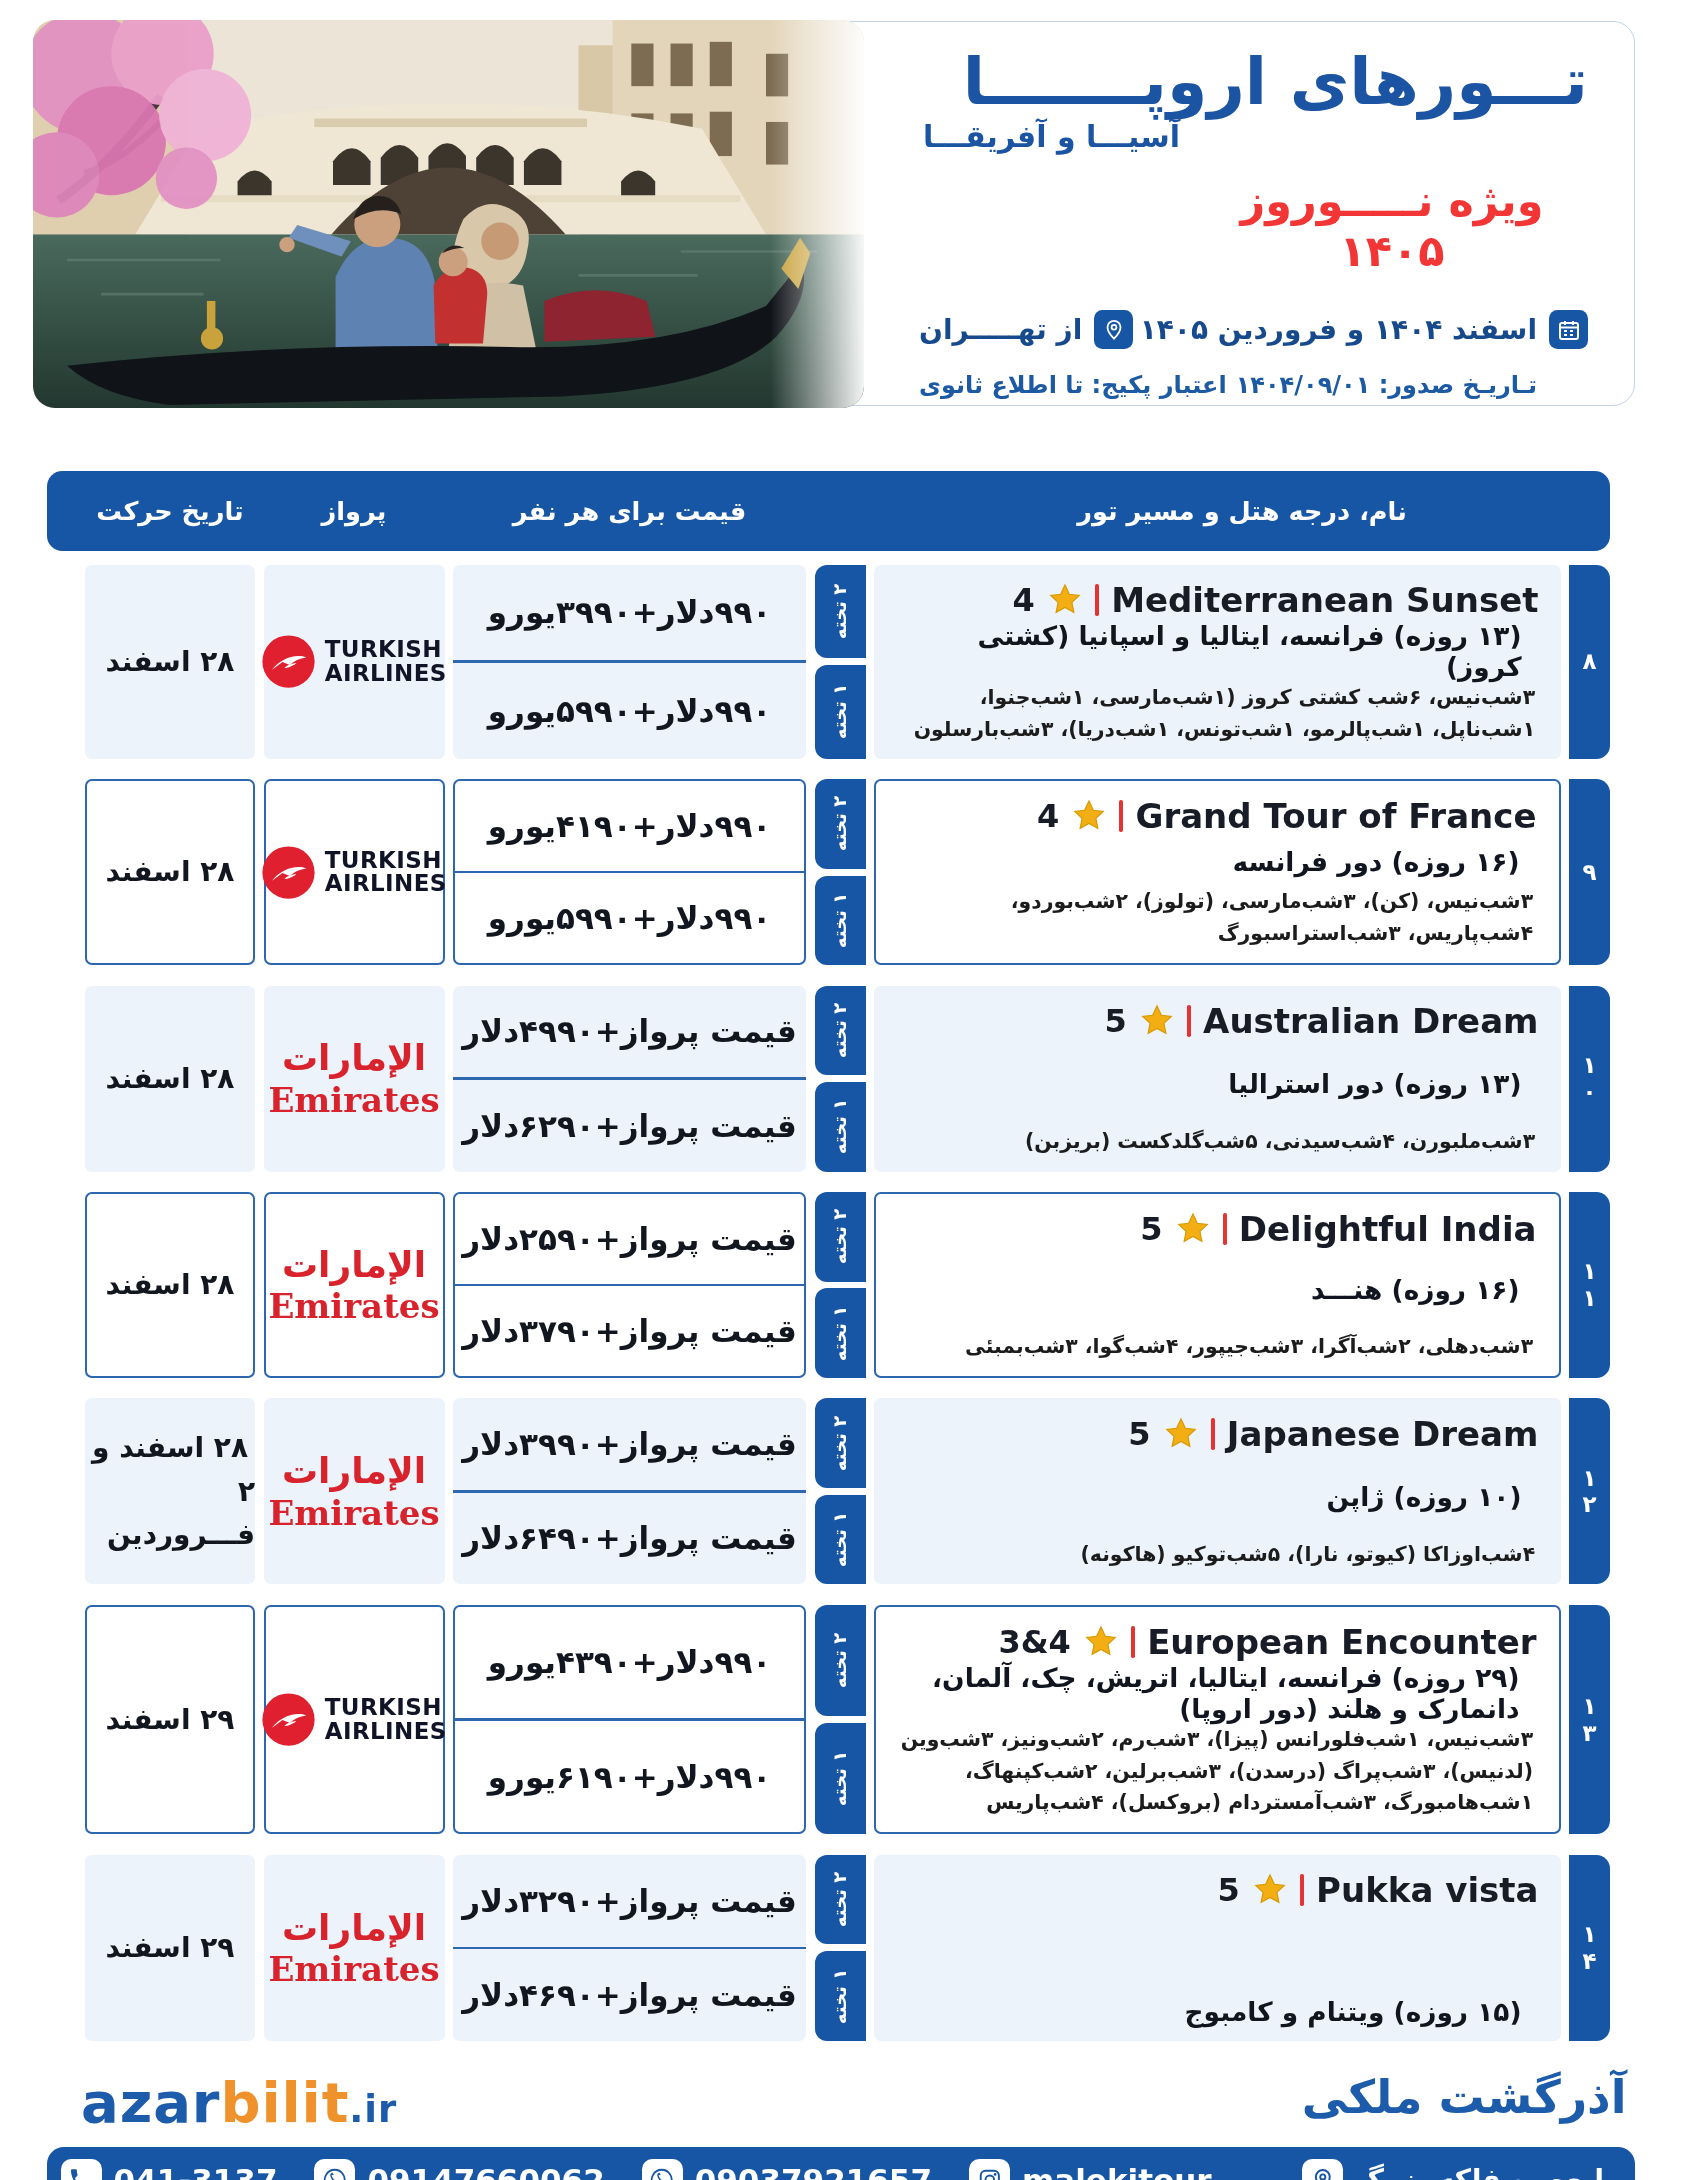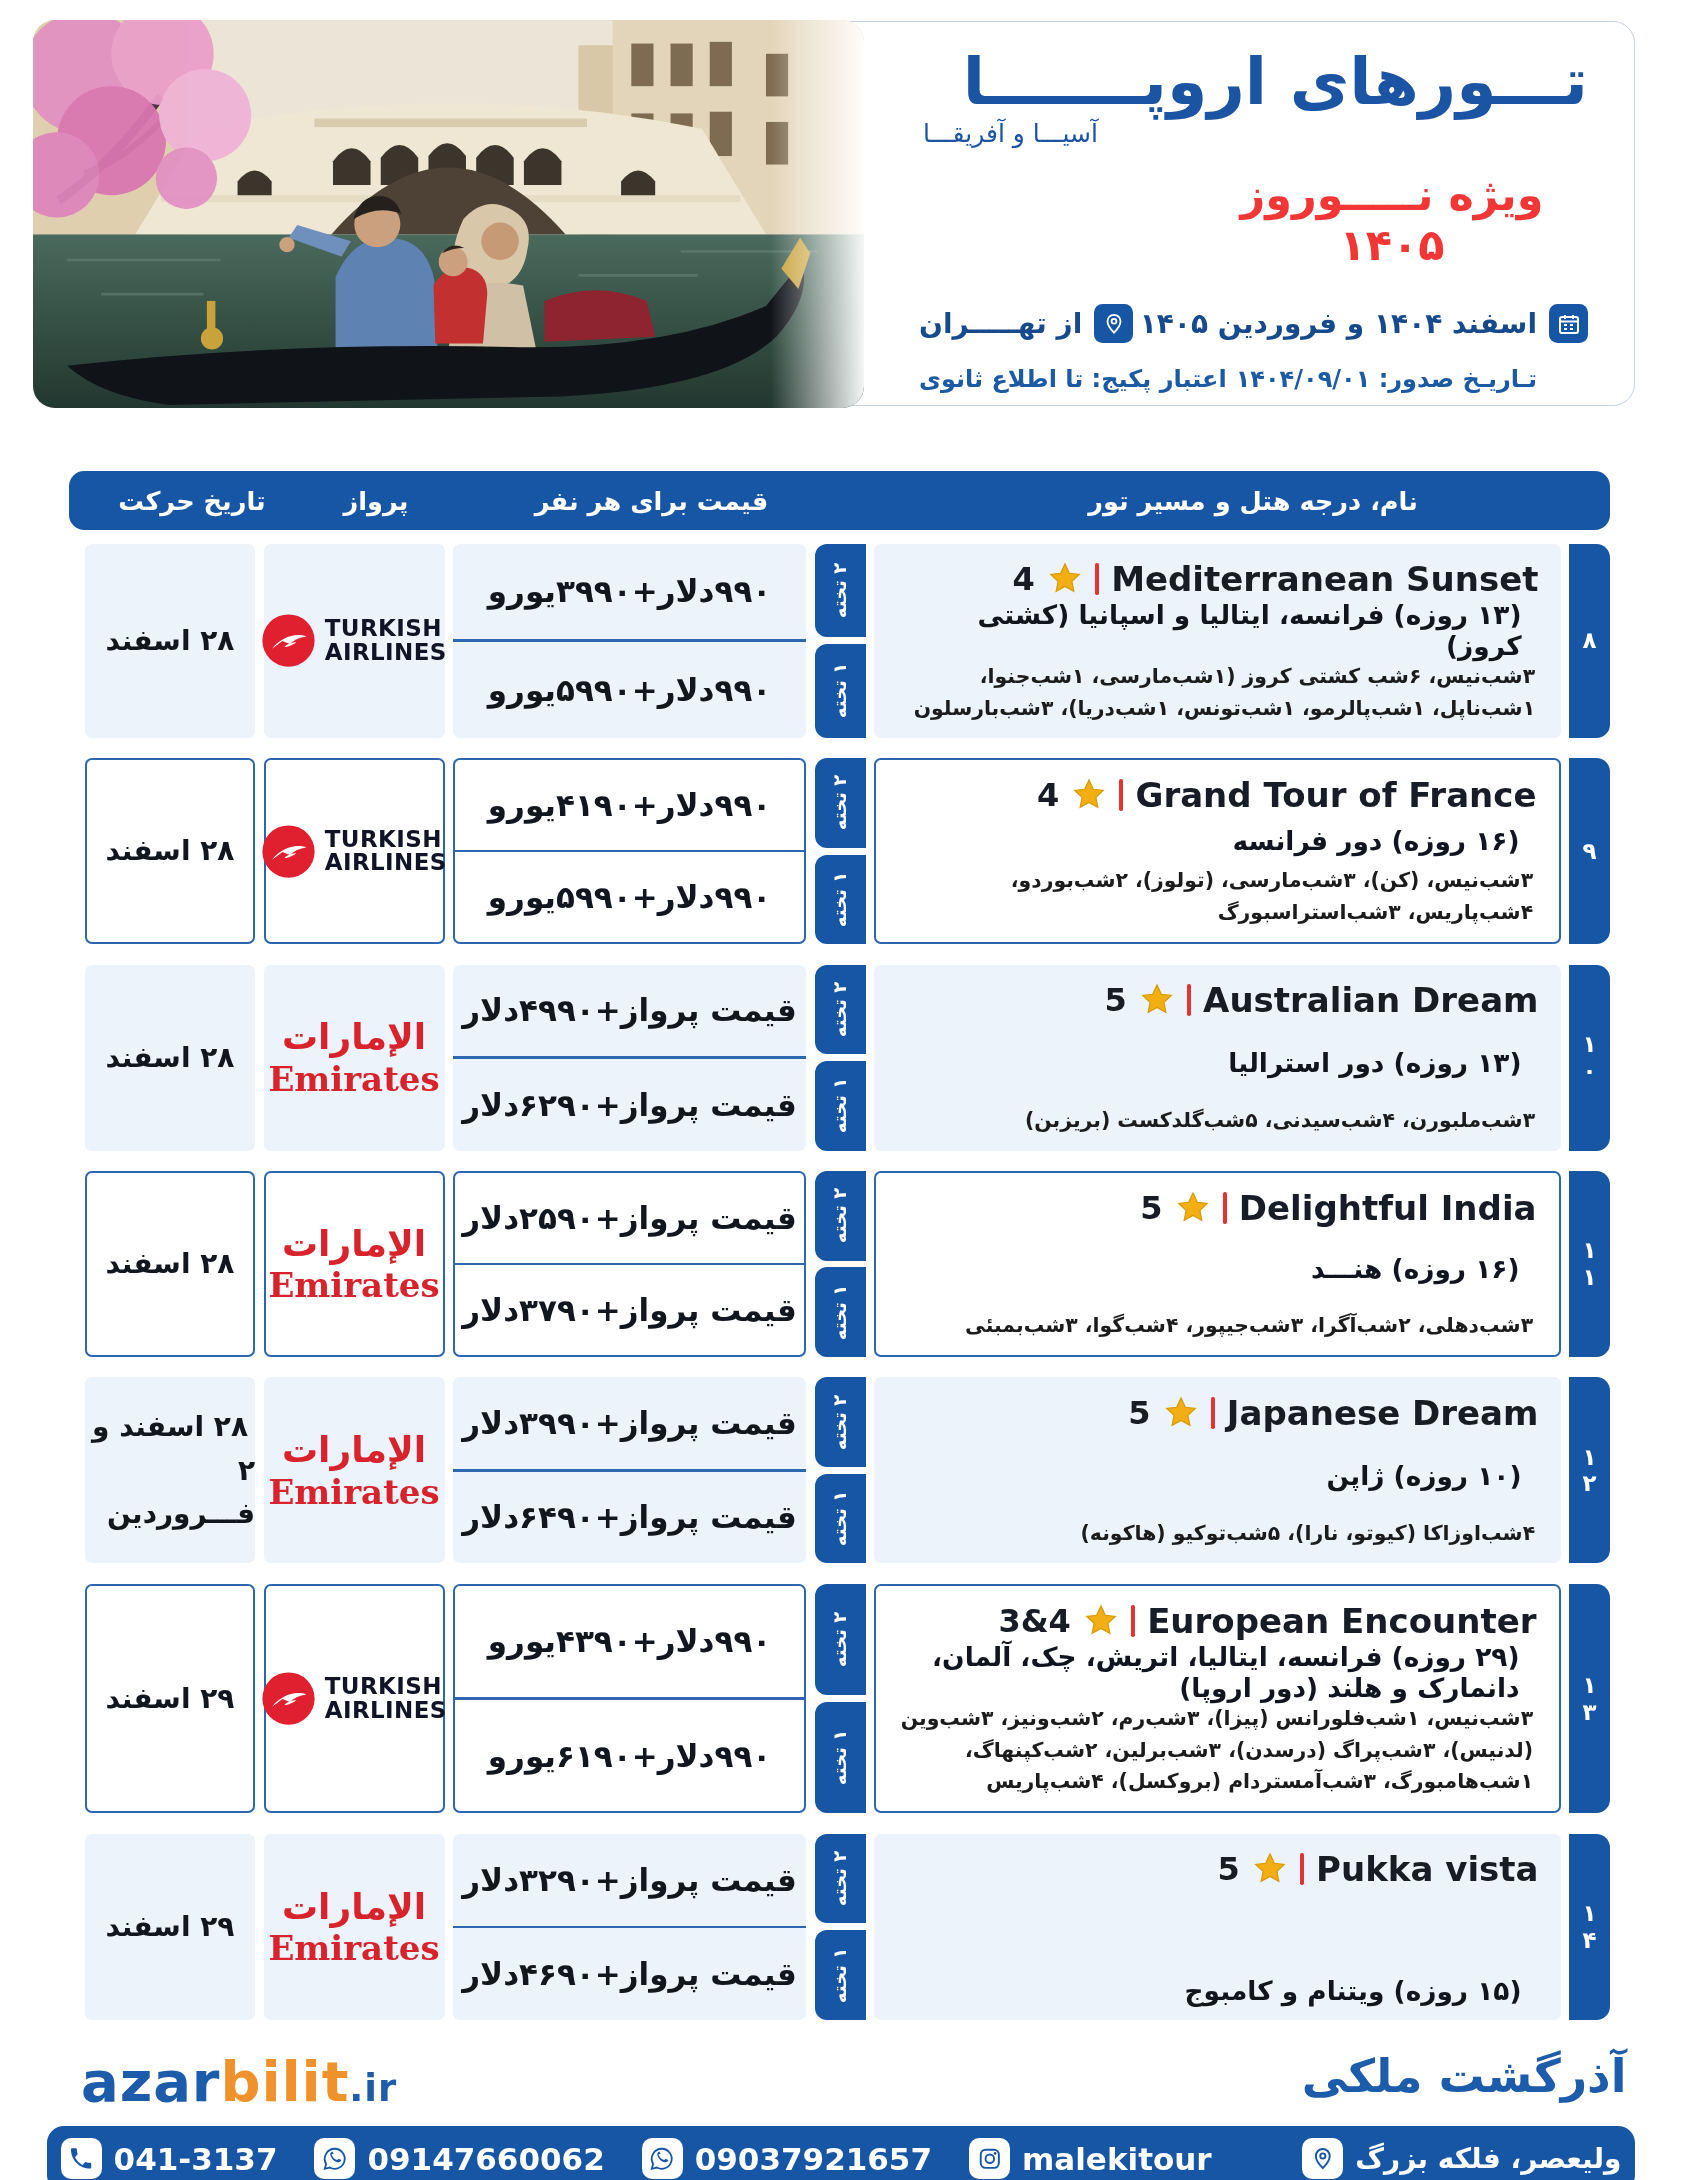--- a/index.html
+++ b/index.html
@@ -18,36 +18,36 @@
     position: absolute; left: -1.7px; top: -1.7px; width: 831px; height: 388px;
     border-radius: 22px; overflow: hidden;
   }
   .hero-image svg { display: block; }
   .hero-right {
     position: absolute; right: 12px; top: 0; width: 750px; height: 100%;
     padding: 25.6px 34px 15.3px 0; direction: rtl;
     display: flex; flex-direction: column;
   }
   .main-title { font-size: 65px; font-weight: bold; color: #1b54a3; text-align: right; line-height: 1.05; }
-  .sub-title  { font-size: 25px; font-weight: normal; color: #1b54a3; text-align: left; padding-left: 51px; margin-top: 3.4px; }
+  .sub-title  { font-size: 30px; font-weight: bold; color: #1b54a3; text-align: left; padding-left: 51px; margin-top: 3.4px; }
   .special    { font-size: 43px; font-weight: bold; color: #f23636; text-align: center; padding-left: 324px; margin-top: 22px; }
   .info-row1 { margin-top: 34px; display: flex; justify-content: space-between; padding-left: 47px; }
   .info-item { display: flex; align-items: center; gap: 12px; color: #174a8c; font-weight: bold; font-size: 28px; }
   .sq-icon {
     width: 39px; height: 39px; background: #1756a4; border-radius: 8.5px; color: #fff;
     display: flex; align-items: center; justify-content: center; flex: 0 0 auto;
   }
   .info-row2 { margin-top: 22px; display: flex; justify-content: space-between; padding: 0 51px 0 47px;
                font-size: 24px; font-weight: 600; color: #1c5aa4; }
   
   .table-wrap { margin: 65px 0 0 47px; width: 1563px; }
   .grid-cols { display: grid; grid-template-columns: 170px 181px 353px 51px 1fr 41px; column-gap: 8.5px; padding-left: 38px; }
   .table-header {
-    background: #1756a4; border-radius: 15.3px; height: 59px; align-items: center;
-    color: #fff; font-weight: bold; font-size: 25.6px; margin-bottom: 13.6px; margin-left: 22px;
+    background: #1756a4; border-radius: 15.3px; height: 80px; align-items: center;
+    color: #fff; font-weight: bold; font-size: 25.6px; margin-bottom: 13.6px;
   }
   .table-header span { text-align: center; direction: rtl; }
   .col-name { grid-column: 5 / 7; }
   .row { min-height: 186px; margin-bottom: 20.4px; align-items: stretch; }
   .cell { background: #edf3fa; border-radius: 6.8px; }
   .row.bordered .cell { background: #ffffff; border: 2.6px solid #2c67b0; }
   .date-cell { direction: rtl; display: flex; flex-direction: column; align-items: center; justify-content: center;
                font-size: 28px; font-weight: bold; line-height: 1.55; }
   .airline-cell { display: flex; align-items: center; justify-content: center; }
   .price-cell { display: flex; flex-direction: column; overflow: hidden; }

